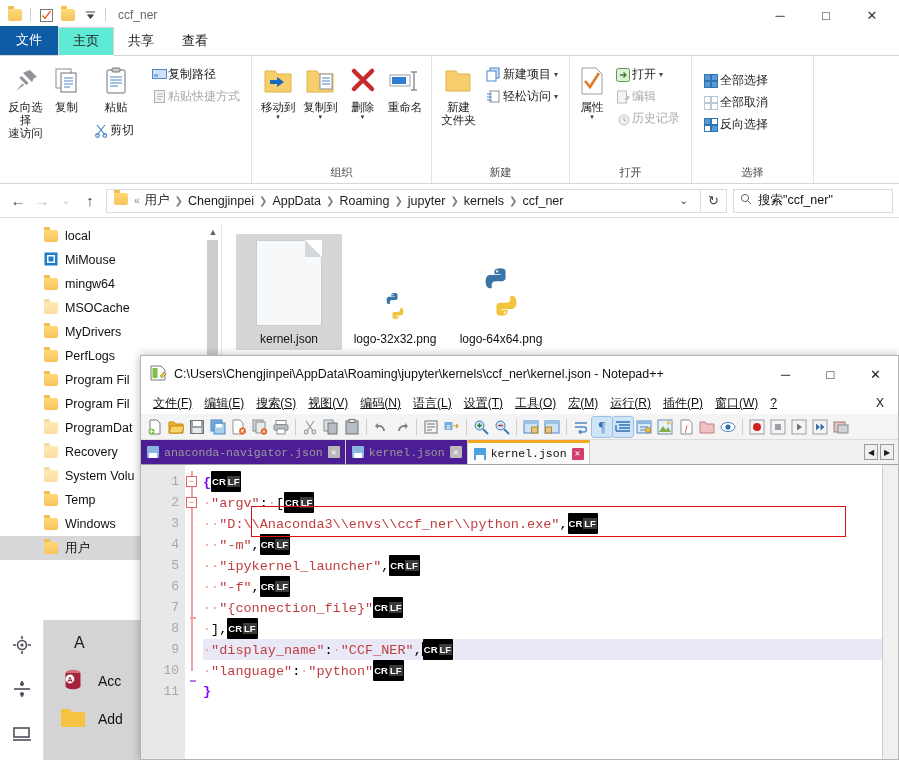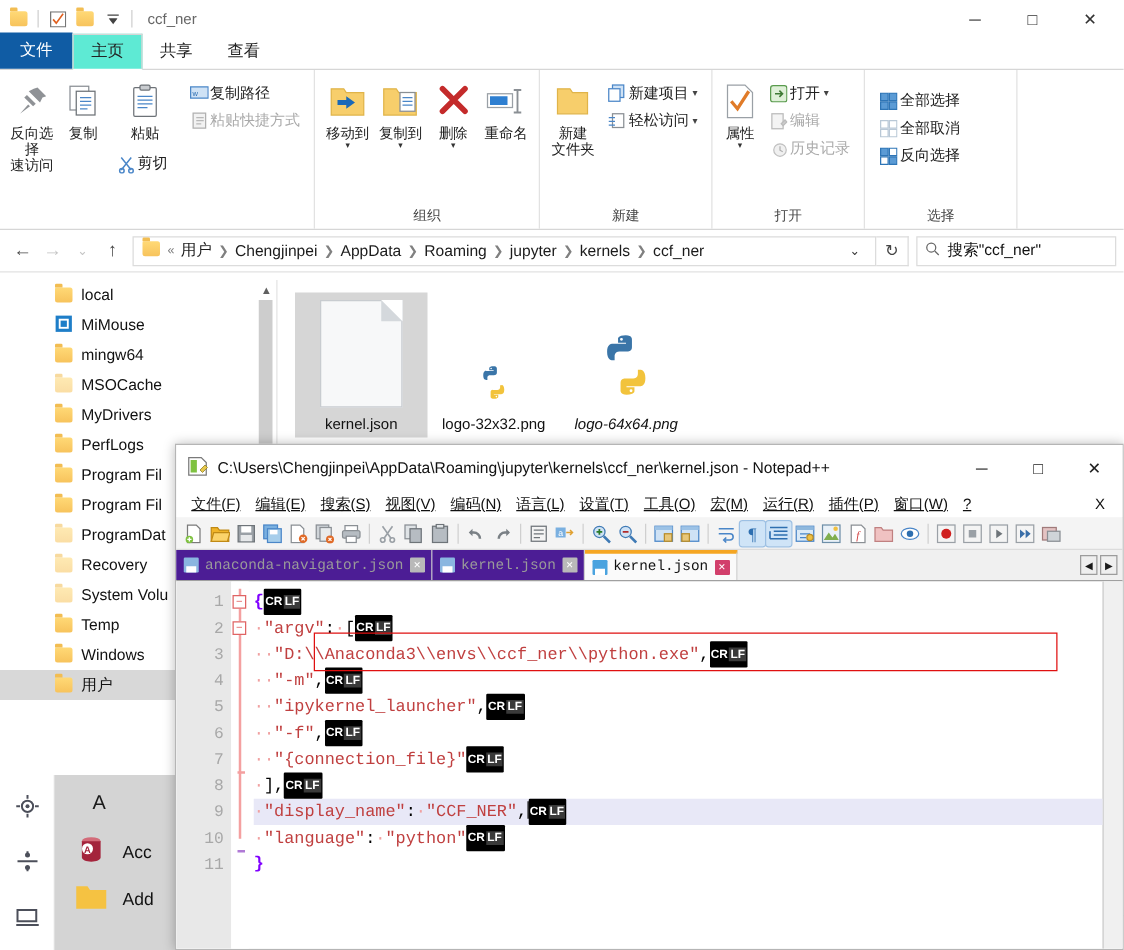--- a/index.html
+++ b/index.html
@@ -211,21 +211,21 @@
               <svg width="30" height="30" viewBox="0 0 30 30">
                 <rect x="6" y="4" width="18" height="23" rx="1" fill="#fff" stroke="#6d7277"></rect>
                 <rect x="11" y="2" width="8" height="4" rx="1" fill="#c9ccd0" stroke="#6d7277"></rect>
                 <g stroke="#4a86c8" stroke-width="1">
                     <path d="M9 11h12M9 14h12M9 17h12M9 20h8"></path>
                   </g>
               </svg>
             </div>
             <span>粘贴</span>
           </div>
-          <div class="sm-btn" style="margin-top:2px;align-items:flex-end;">
+          <div class="sm-btn" style="margin-top:2px;">
             <span class="sm-ico">
               <svg width="15" height="15" viewBox="0 0 15 15">
                   <g stroke="#4a86c8" fill="none" stroke-width="1.2">
                     <path d="M3 2l8 10M11 2L3 12"></path>
                     <circle cx="3.5" cy="12.5" r="1.8"></circle>
                     <circle cx="10.8" cy="12.5" r="1.8"></circle>
                   </g>
                 </svg>
             </span>
             <span>剪切</span>
@@ -548,21 +548,21 @@
             <span>
               <svg width="34" height="34" viewBox="0 0 34 34">
                 <rect width="34" height="34" fill="#fff"></rect>
                 <path d="M16.8 4c-3.6 0-3.4 1.6-3.4 1.6v1.6h3.5v.5H11c0 0-2.4-.3-2.4 3.5s2.1 3.7 2.1 3.7h1.2v-1.7s-.1-2.1 2.1-2.1h3.5s2 .03 2-1.9V5.9S19.8 4 16.8 4zm-1.9 1.1a.63.63 0 110 1.26.63.63 0 010-1.26z" fill="#3a75a8"></path>
                 <path d="M17.2 30c3.6 0 3.4-1.6 3.4-1.6v-1.6h-3.5v-.5H23s2.4.3 2.4-3.5-2.1-3.7-2.1-3.7h-1.2v1.7s.1 2.1-2.1 2.1h-3.5s-2-.03-2 1.9v3.3S14.2 30 17.2 30zm1.9-1.1a.63.63 0 110-1.26.63.63 0 010 1.26z" fill="#f2c33c"></path>
               </svg>
             </span>
           </div>
           <div class="label">logo-32x32.png</div>
         </div>
-        <div class="tile" style="justify-content:flex-end;font-style:italic;">
+        <div class="tile" style="justify-content:flex-end;">
           <div style="height:86px;display:flex;align-items:flex-end;">
             <span>
               <svg width="62" height="62" viewBox="0 0 34 34">
                 <rect width="34" height="34" fill="#fff"></rect>
                 <path d="M16.8 4c-3.6 0-3.4 1.6-3.4 1.6v1.6h3.5v.5H11c0 0-2.4-.3-2.4 3.5s2.1 3.7 2.1 3.7h1.2v-1.7s-.1-2.1 2.1-2.1h3.5s2 .03 2-1.9V5.9S19.8 4 16.8 4zm-1.9 1.1a.63.63 0 110 1.26.63.63 0 010-1.26z" fill="#3a75a8"></path>
                 <path d="M17.2 30c3.6 0 3.4-1.6 3.4-1.6v-1.6h-3.5v-.5H23s2.4.3 2.4-3.5-2.1-3.7-2.1-3.7h-1.2v1.7s.1 2.1-2.1 2.1h-3.5s-2-.03-2 1.9v3.3S14.2 30 17.2 30zm1.9-1.1a.63.63 0 110-1.26.63.63 0 010 1.26z" fill="#f2c33c"></path>
               </svg>
             </span>
           </div>
           <div class="label">logo-64x64.png</div>

